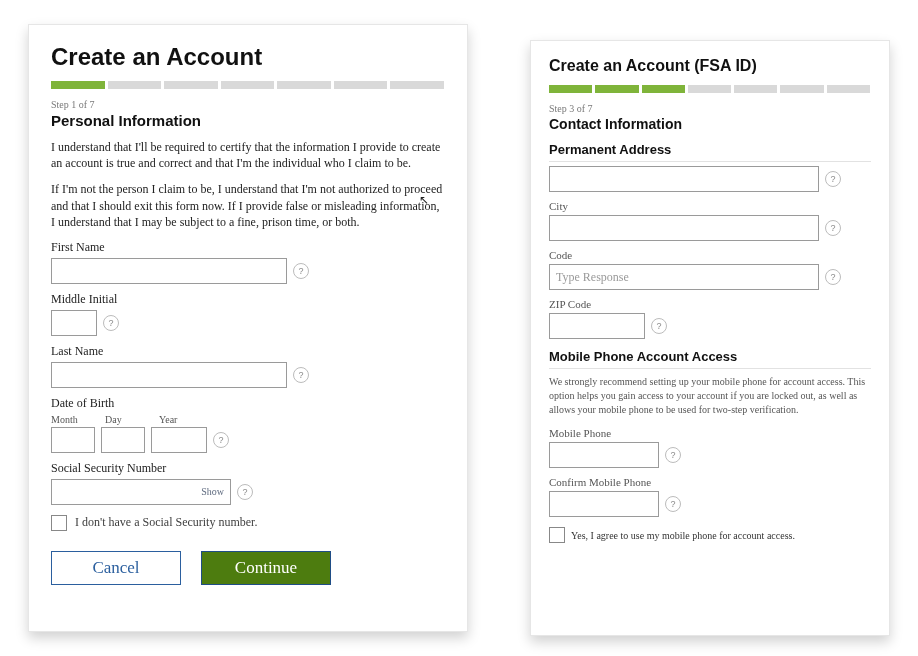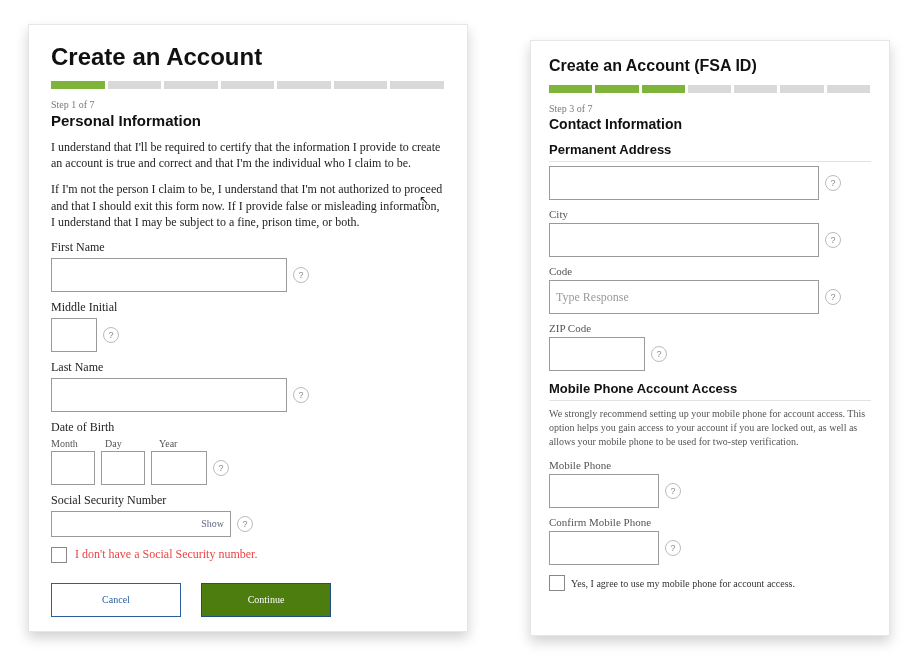--- a/index.html
+++ b/index.html
@@ -102,21 +102,21 @@
     color: #222;
     margin-bottom: 3px;
   }
   .field-label-sm {
     font-size: 11px;
     color: #555;
     margin-bottom: 3px;
   }
   .input-row { display: flex; align-items: center; gap: 6px; }
   .tbox {
-    height: 34px;
+    height: 26px;
     border: 1px solid #9a9a9a;
     background: #fff;
     box-sizing: border-box;
     font-family: Georgia, serif;
     font-size: 12px;
     padding: 2px 6px;
     color: #333;
   }
   .tbox-wide   { width: 236px; }
   .tbox-small  { width: 46px; }
@@ -159,21 +159,21 @@
     color: #5e6a7f;
     font-family: Georgia, serif;
     cursor: pointer;
   }
 
   .check-row {
     display: flex;
     align-items: center;
     gap: 8px;
     font-size: 12px;
-    color: #ef4444;
+    color: #404040;
     margin-top: 10px;
   }
   .check-row-sm {
     display: flex;
     align-items: center;
     gap: 6px;
     font-size: 10px;
     color: #333;
     margin-top: 10px;
   }
@@ -185,21 +185,21 @@
     display: inline-block;
   }
 
   .btn-row {
     display: flex;
     gap: 20px;
     margin-top: 20px;
   }
   .btn {
     font-family: Georgia, serif;
-    font-size: 10px;
+    font-size: 17px;
     height: 32px;
     width: 128px;
     display: inline-flex;
     align-items: center;
     justify-content: center;
     cursor: pointer;
   }
   .btn-secondary {
     border: 1px solid #2b5f9e;
     color: #2b5f9e;

